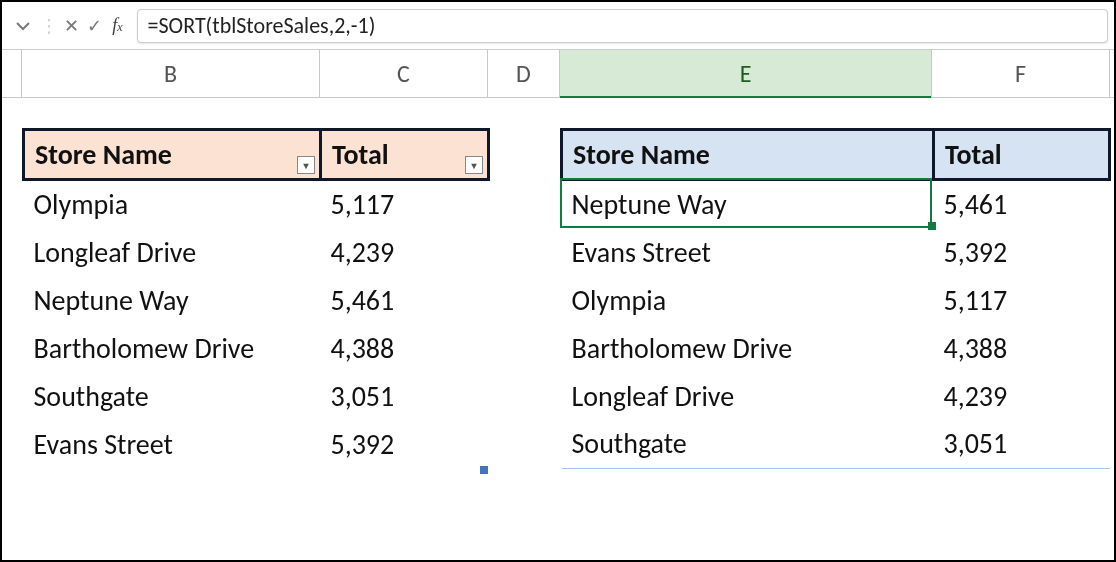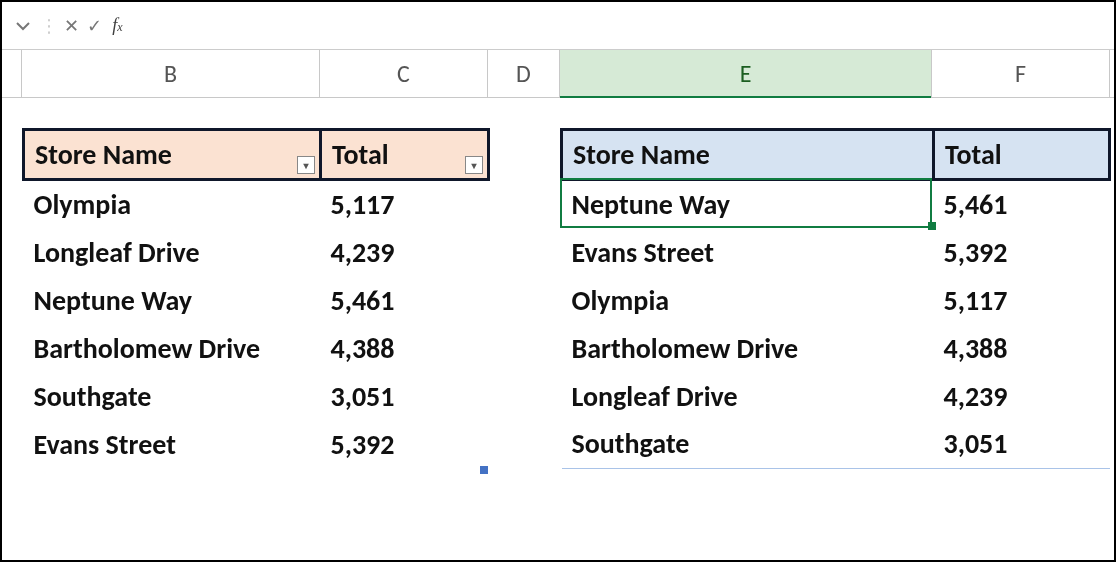--- a/index.html
+++ b/index.html
@@ -71,21 +71,21 @@
     height:2px; background:#107c41;
   }
   .sheet-body { position:relative; height:462px; }
   
   .tbl { position:absolute; border-collapse:collapse; }
   .tbl th, .tbl td {
     font-size:28px;
     padding:6px 10px 6px 10px;
     height:48px;
     text-align:left;
-    font-weight:700;
+    font-weight:400;
     color:#111;
   }
   .tbl th {
     font-weight:700;
     border:3px solid #0f172a;
     position:relative;
   }
   .tbl td { border:none; }
   
   .peach th { background:#fbe2d2; }
@@ -137,20 +137,21 @@
 <div class="formula-bar">
   <span class="name-dropdown">
     <svg width="14" height="10" viewBox="0 0 14 10">
         <path d="M1 2 L7 8 L13 2" fill="none" stroke="#777" stroke-width="2"></path>
       </svg>
   </span>
   <span class="fb-sep">⋮</span>
   <span class="fb-icon">✕</span>
   <span class="fb-icon">✓</span>
   <span class="fx-icon">f<span style="font-size:12px;">x</span></span>
+  <input class="formula-input" value="=SORT(tblStoreSales,2,-1)" style="">
 </div>
 
 <div class="grid">
   <div class="col-headers">
     <div class="colh col-A"></div>
     <div class="colh col-B">B</div>
     <div class="colh col-C">C</div>
     <div class="colh col-D">D</div>
     <div class="colh col-E sel">E</div>
     <div class="colh col-F">F</div>

